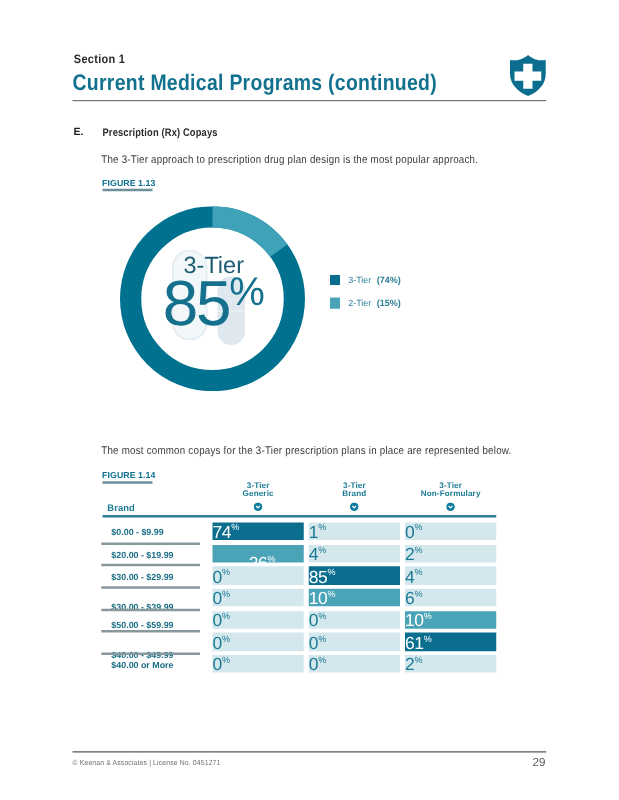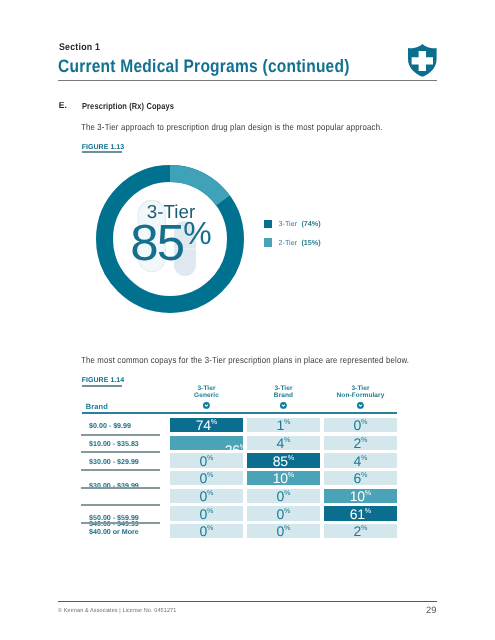--- a/index.html
+++ b/index.html
@@ -36,21 +36,21 @@
 
   
   .table { position:absolute; left:0; top:0; }
   .th-copay { position:absolute; left:85.8px; top:401.5px; font-size:7.5px; font-weight:bold; color:#1b7b94; letter-spacing:0.1px;}
   .colhead { position:absolute; text-align:center; font-size:6.5px; font-weight:bold; color:#1b7b94; line-height:7.2px; letter-spacing:0.1px;}
   .chev { position:absolute; width:6.8px; height:6.8px; }
   .thead-rule { position:absolute; left:82.3px; top:412.3px; width:314.8px; height:1.4px; background:#2b7f99; }
   .row-sep { position:absolute; left:81.1px; height:2px; background:#87999d; width:78.7px; }
   .copay-label { position:absolute; left:89.1px; font-size:7.1px; font-weight:bold; color:#186d84; letter-spacing:0px; white-space:nowrap;}
   .cell { position:absolute; width:73px; height:14.4px; }
-  .cell-txt { position:absolute; width:73px; text-align:center; font-size:14px; color:#1b7b94; letter-spacing:-0.3px;}
+  .cell-txt { position:absolute; width:73px; text-align:left; font-size:14px; color:#1b7b94; letter-spacing:-0.3px;}
   .cell-txt .pc { font-size:7.2px; vertical-align:super; letter-spacing:0; }
   .cell-txt.on-dark { color:#ffffff; }
 
   
   .footer-rule { position:absolute; left:57.7px; top:600.8px; width:379.5px; height:1.3px; background:#58595b; }
   .footer-copy { position:absolute; left:58.3px; top:607.8px; font-size:5.9px; color:#6d6e71; letter-spacing:0.12px; white-space:nowrap; transform:scaleX(0.93); transform-origin:0 0;}
   .footer-page { position:absolute; right:58.6px; top:605.2px; font-size:9.3px; color:#58595b; }
 </style>
 </head>
 <body>
@@ -135,21 +135,21 @@
       </div>
     <div class="thead-rule"></div>
     <div class="rows">
         <div class="copay-label" style="top: 422.2px;">$0.00 - $9.99</div>
         <div class="cell" style="left: 170px; top: 418px; background: rgb(11, 110, 143);"></div>
         <div class="cell-txt on-dark" style="left: 170px; top: 417.4px;"><span>74</span><span class="pc">%</span></div>
         <div class="cell" style="left: 247px; top: 418px; background: rgb(212, 231, 237);"></div>
         <div class="cell-txt" style="left: 247px; top: 417.4px;"><span>1</span><span class="pc">%</span></div>
         <div class="cell" style="left: 324px; top: 418px; background: rgb(212, 231, 237);"></div>
         <div class="cell-txt" style="left: 324px; top: 417.4px;"><span>0</span><span class="pc">%</span></div>
-        <div class="copay-label" style="top: 439.88px;">$10.00 - $35.83</div>
+        <div class="copay-label" style="top: 439.88px;">$20.00 - $19.99</div>
         <div class="row-sep" style="top: 433.5px;"></div>
         <div class="cell" style="left: 170px; top: 435.68px; background: rgb(74, 163, 182);"></div>
         <div class="cell-txt on-dark" style="left: 170px; top: 442px; margin-left: 29px;"><span>26</span><span class="pc">%</span></div>
         <div class="cell" style="left: 247px; top: 435.68px; background: rgb(212, 231, 237);"></div>
         <div class="cell-txt" style="left: 247px; top: 435.08px;"><span>4</span><span class="pc">%</span></div>
         <div class="cell" style="left: 324px; top: 435.68px; background: rgb(212, 231, 237);"></div>
         <div class="cell-txt" style="left: 324px; top: 435.08px;"><span>2</span><span class="pc">%</span></div>
         <div class="copay-label" style="top: 457.56px;">$30.00 - $29.99</div>
         <div class="row-sep" style="top: 450.5px;"></div>
         <div class="cell" style="left: 170px; top: 453.36px; background: rgb(212, 231, 237);"></div>
@@ -167,21 +167,21 @@
         <div class="cell" style="left: 324px; top: 471.04px; background: rgb(212, 231, 237);"></div>
         <div class="cell-txt" style="left: 324px; top: 470.44px;"><span>6</span><span class="pc">%</span></div>
         <div class="copay-label" style="top: 520px;">$40.00 - $49.99</div>
         <div class="row-sep" style="top: 486.5px;"></div>
         <div class="cell" style="left: 170px; top: 488.72px; background: rgb(212, 231, 237);"></div>
         <div class="cell-txt" style="left: 170px; top: 488.12px;"><span>0</span><span class="pc">%</span></div>
         <div class="cell" style="left: 247px; top: 488.72px; background: rgb(212, 231, 237);"></div>
         <div class="cell-txt" style="left: 247px; top: 488.12px;"><span>0</span><span class="pc">%</span></div>
         <div class="cell" style="left: 324px; top: 488.72px; background: rgb(74, 163, 182);"></div>
         <div class="cell-txt on-dark" style="left: 324px; top: 488.12px;"><span>10</span><span class="pc">%</span></div>
-        <div class="copay-label" style="top: 514px;">$50.00 - $59.99</div>
+        <div class="copay-label" style="top: 496px;">$50.00 - $59.99</div>
         <div class="row-sep" style="top: 503.5px;"></div>
         <div class="cell" style="left: 170px; top: 506.4px; background: rgb(212, 231, 237);"></div>
         <div class="cell-txt" style="left: 170px; top: 505.8px;"><span>0</span><span class="pc">%</span></div>
         <div class="cell" style="left: 247px; top: 506.4px; background: rgb(212, 231, 237);"></div>
         <div class="cell-txt" style="left: 247px; top: 505.8px;"><span>0</span><span class="pc">%</span></div>
         <div class="cell" style="left: 324px; top: 506.4px; background: rgb(11, 110, 143);"></div>
         <div class="cell-txt on-dark" style="left: 324px; top: 505.8px;"><span>61</span><span class="pc">%</span></div>
         <div class="copay-label" style="top: 528.28px;">$40.00 or More</div>
         <div class="row-sep" style="top: 521.5px;"></div>
         <div class="cell" style="left: 170px; top: 524.08px; background: rgb(212, 231, 237);"></div>

